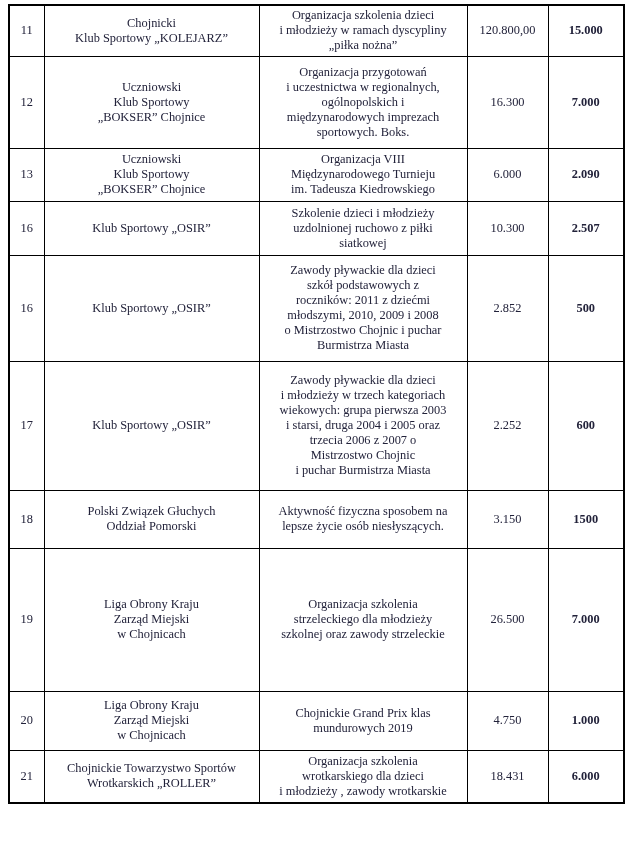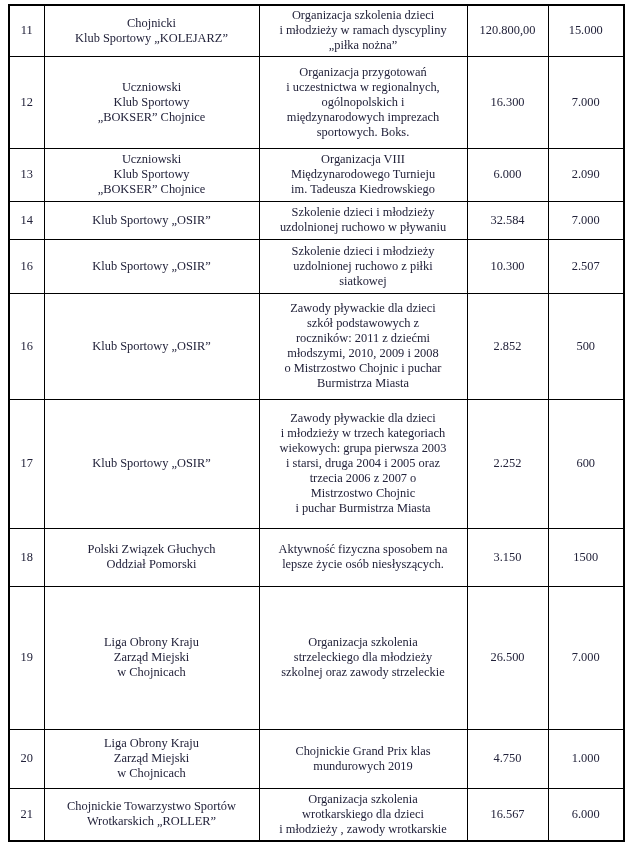--- a/index.html
+++ b/index.html
@@ -28,21 +28,21 @@
     vertical-align: middle;
     padding: 1px 3px;
     font-size: 12.4px;
     line-height: 1.21;
     overflow: hidden;
   }
   td.cell-org, td.cell-task {
     white-space: pre-line;
   }
   td.cell-granted {
-    font-weight: normal;
+    font-weight: bold;
   }
   col.c-no       { width: 35px; }
   col.c-org      { width: 215px; }
   col.c-task     { width: 208px; }
   col.c-req      { width: 81px; }
   col.c-granted  { width: 76px; }
 </style>
 </head>
 <body style="color: rgb(34, 34, 58); background: rgb(255, 255, 255);">
 
@@ -82,28 +82,20 @@
         <tr style="height: 53px;">
     <td class="cell-no">13</td>
     <td class="cell-org">Uczniowski
 Klub Sportowy
 „BOKSER” Chojnice</td>
     <td class="cell-task">Organizacja VIII
 Międzynarodowego Turnieju
 im. Tadeusza Kiedrowskiego</td>
     <td class="cell-req">6.000</td>
     <td class="cell-granted">2.090</td>
-  </tr>
-        <tr style="height: 38px;">
-    <td class="cell-no">14</td>
-    <td class="cell-org">Klub Sportowy „OSIR”</td>
-    <td class="cell-task">Szkolenie dzieci i młodzieży
-uzdolnionej ruchowo w pływaniu</td>
-    <td class="cell-req">32.584</td>
-    <td class="cell-granted">7.000</td>
   </tr>
         <tr style="height: 54px;">
     <td class="cell-no">16</td>
     <td class="cell-org">Klub Sportowy „OSIR”</td>
     <td class="cell-task">Szkolenie dzieci i młodzieży
 uzdolnionej ruchowo z piłki
 siatkowej</td>
     <td class="cell-req">10.300</td>
     <td class="cell-granted">2.507</td>
   </tr>
@@ -162,18 +154,18 @@
     <td class="cell-req">4.750</td>
     <td class="cell-granted">1.000</td>
   </tr>
         <tr style="height: 53px;">
     <td class="cell-no">21</td>
     <td class="cell-org">Chojnickie Towarzystwo Sportów
 Wrotkarskich „ROLLER”</td>
     <td class="cell-task">Organizacja szkolenia
 wrotkarskiego dla dzieci
 i młodzieży , zawody wrotkarskie</td>
-    <td class="cell-req">16.567</td>
+    <td class="cell-req">18.431</td>
     <td class="cell-granted">6.000</td>
   </tr>
       </tbody>
   </table>
 </div>
 
 </body></html>

